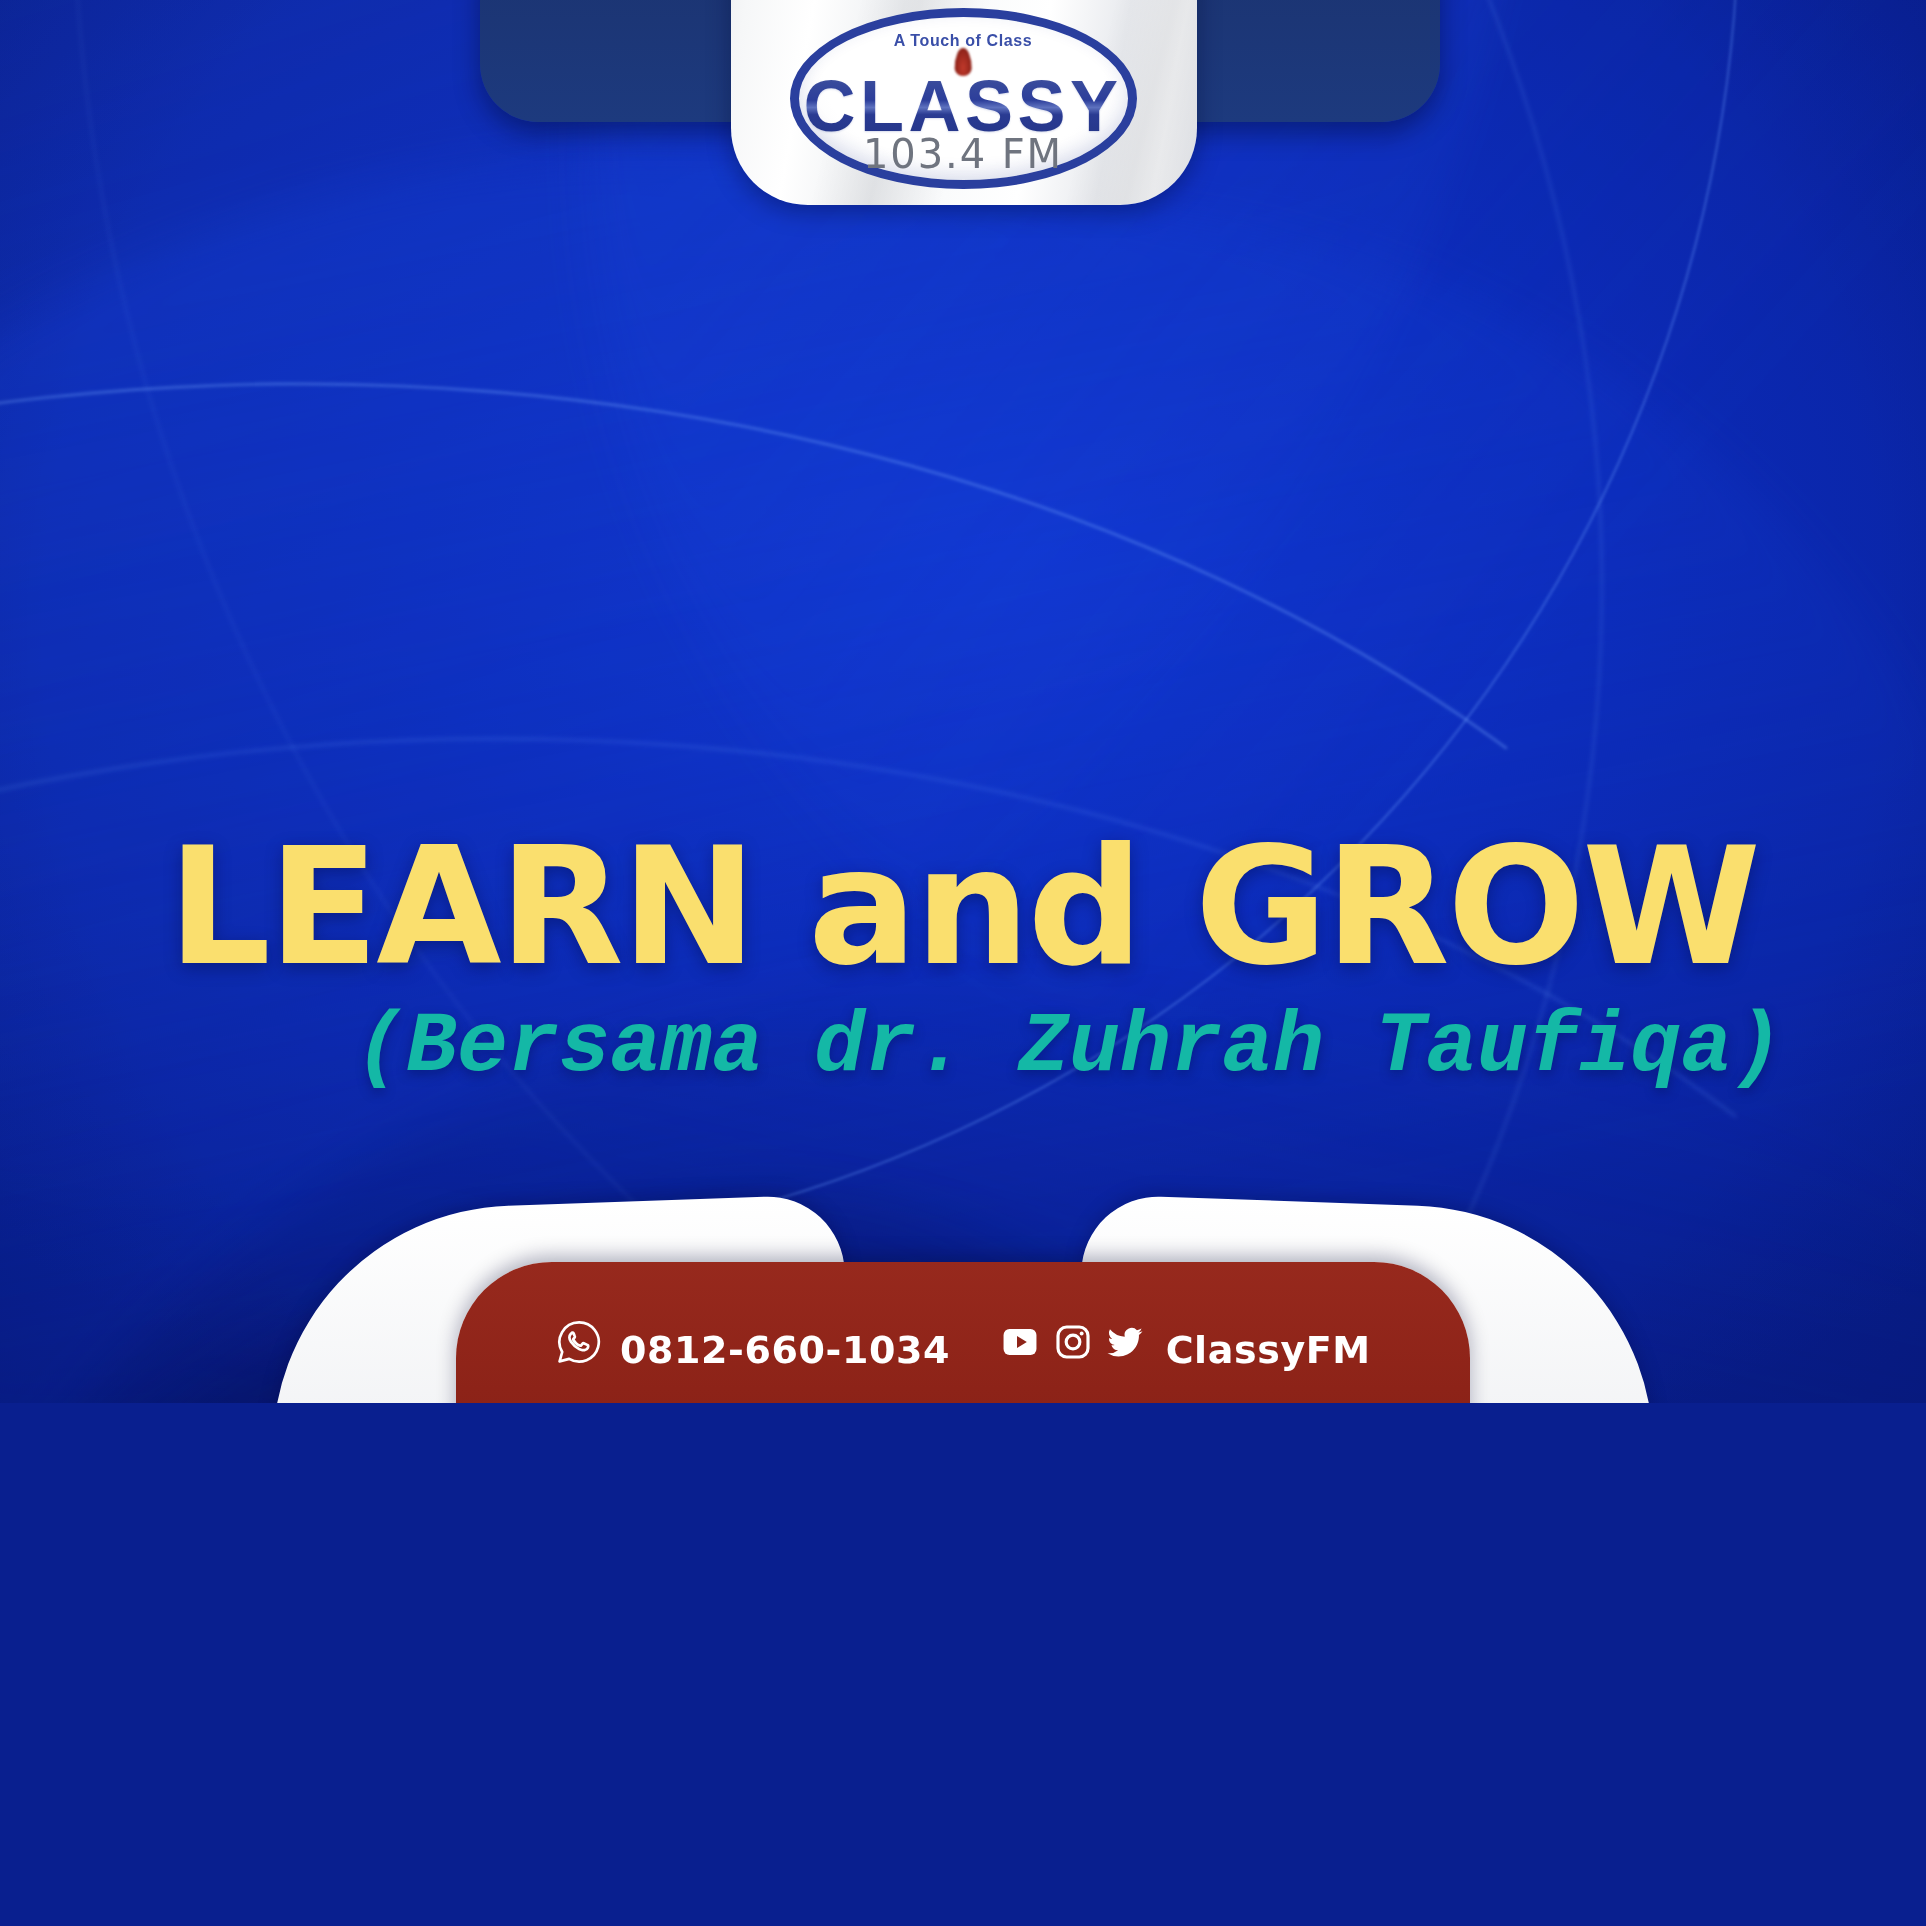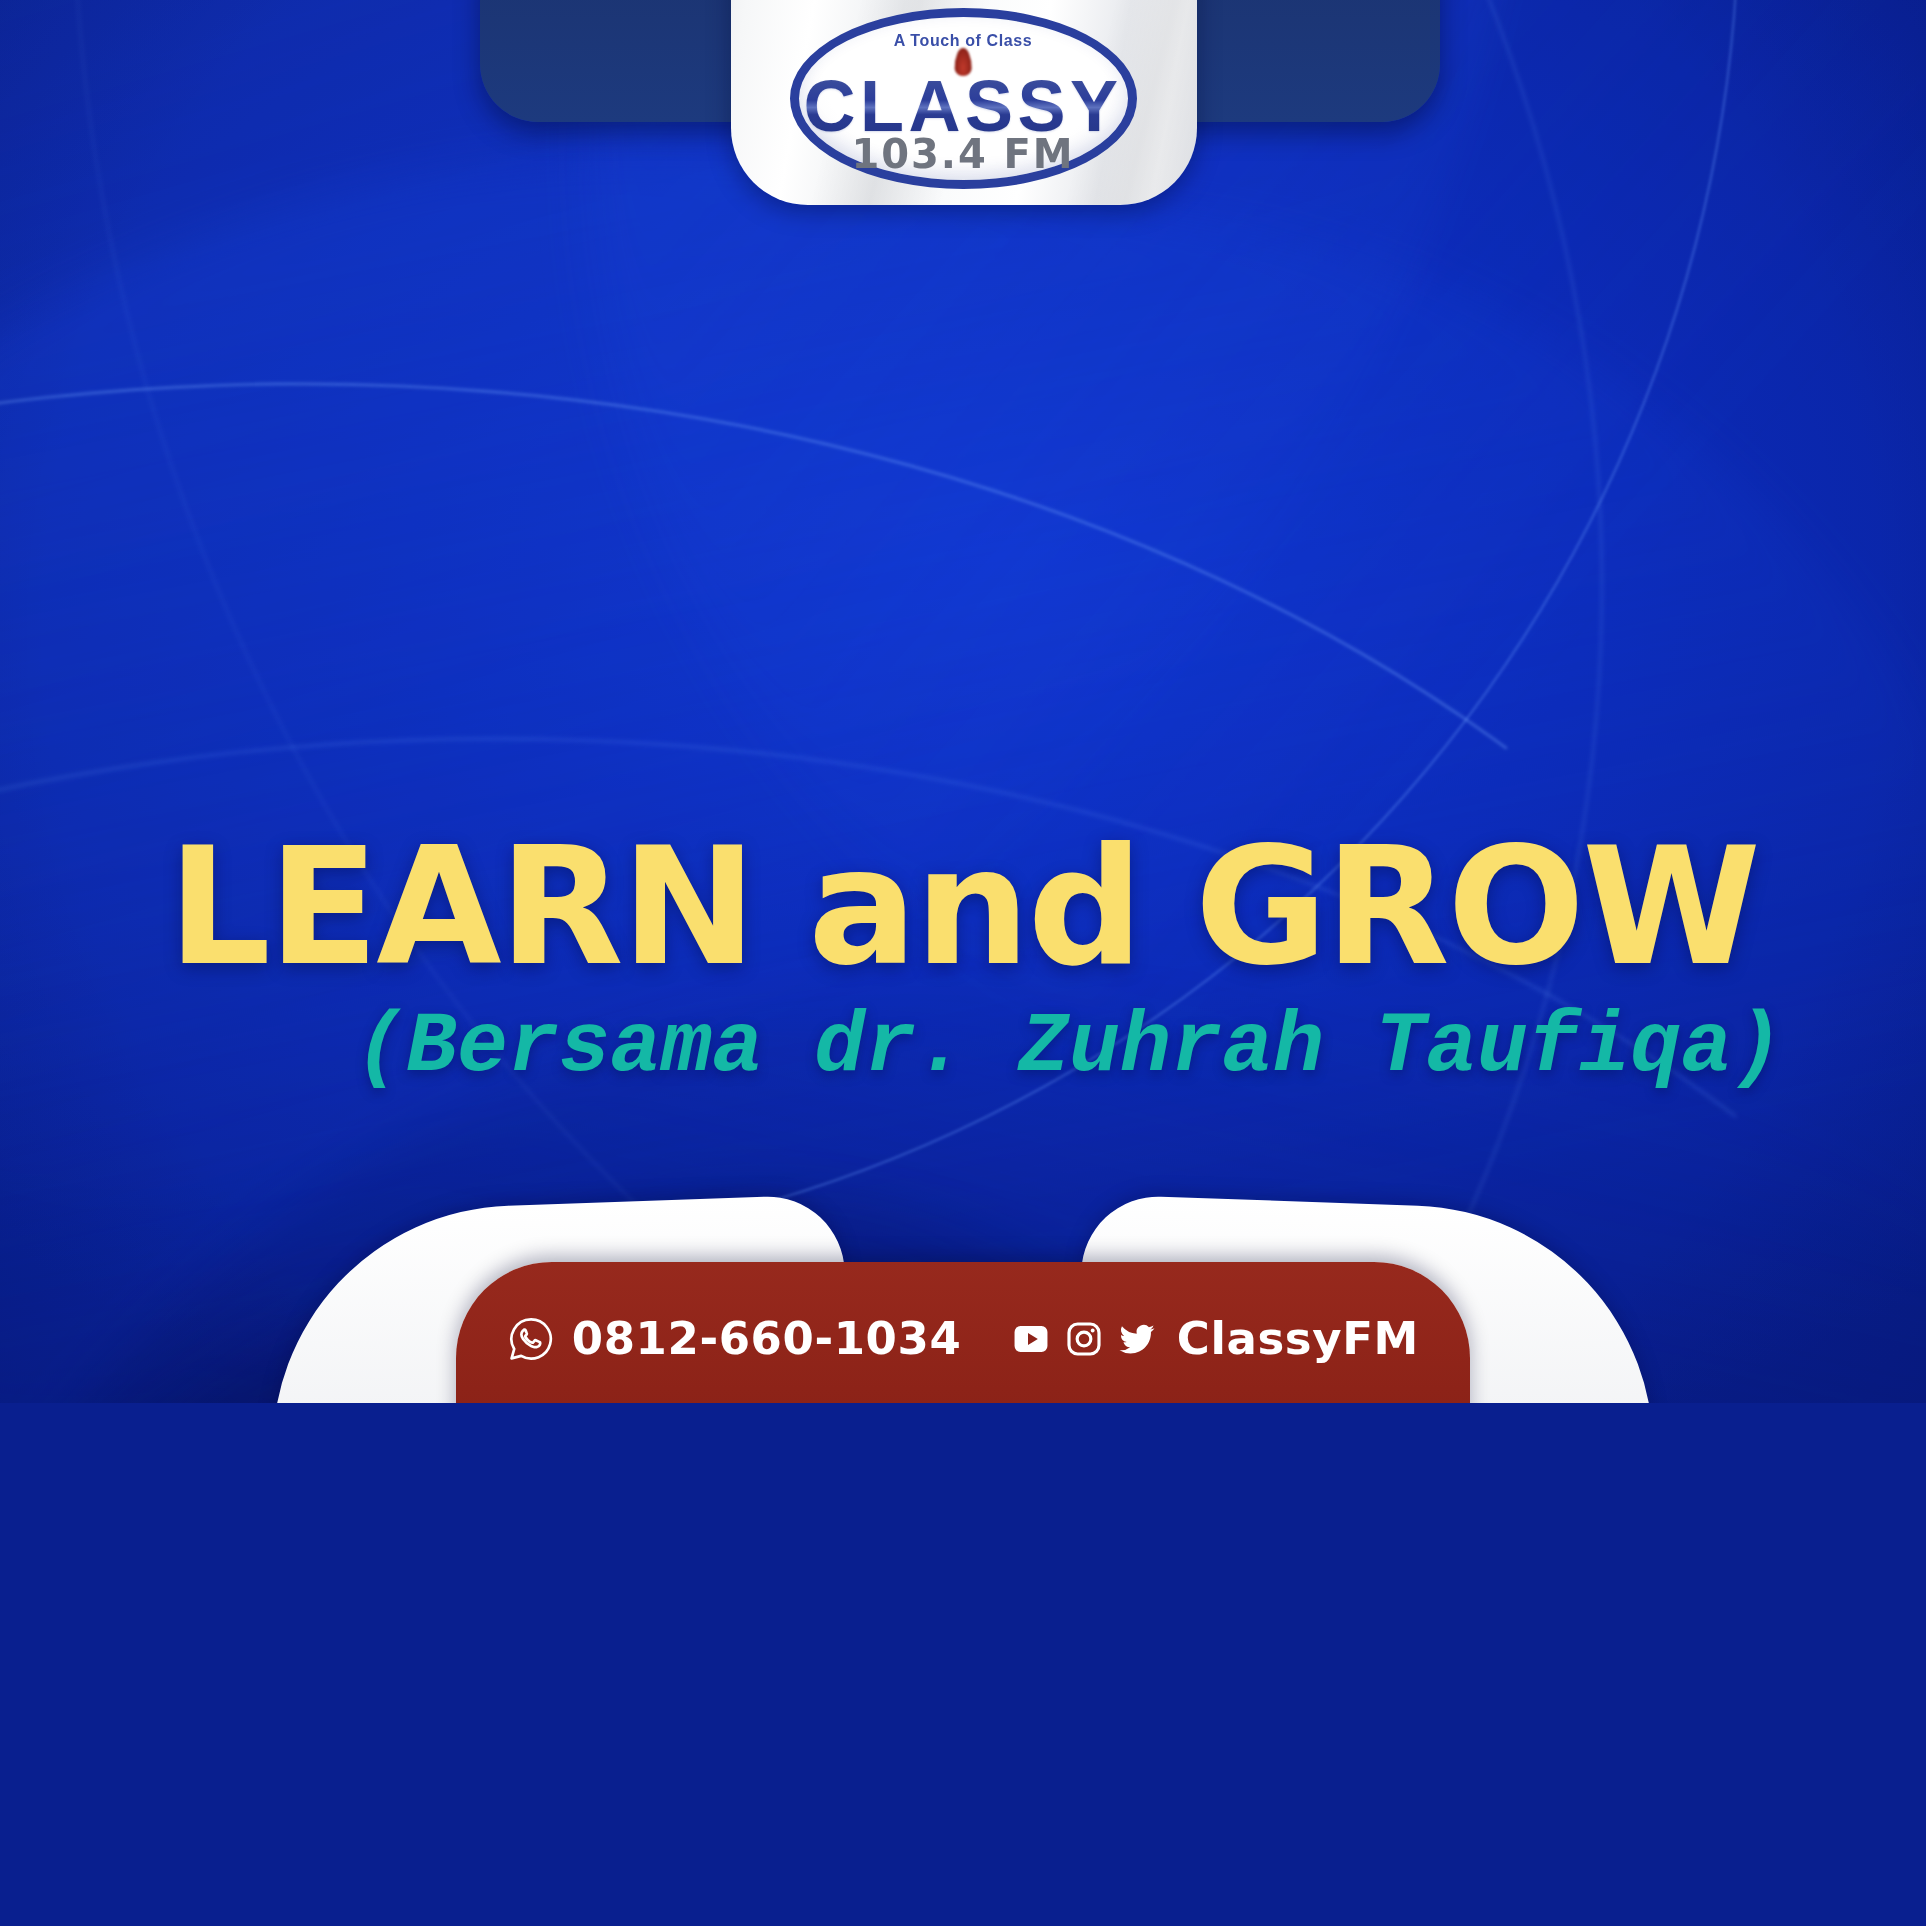--- a/index.html
+++ b/index.html
@@ -230,21 +230,21 @@
   }
   .logo-freq {
     position: absolute;
     left: 0; right: 0;
     top: 126px;
     text-align: center;
     font-size: 40px;
     letter-spacing: 1.9px;
     color: #6f747f;
     font-family: "DejaVu Sans", sans-serif;
-    font-weight: 700;
+    font-weight: 400;
     line-height: 1;
     filter: blur(0.4px);
   }
 
   
   .headline-block {
     position: absolute;
     left: 0;
     right: 0;
     top: 812px;
@@ -311,24 +311,25 @@
     display: flex;
     align-items: center;
     justify-content: center;
     gap: 27px;
     color: #ffffff;
   }
   .contact-phone,
   .contact-handle {
     font-family: "DejaVu Sans", sans-serif;
     font-weight: 700;
-    font-size: 45px;
+    font-size: 38px;
     letter-spacing: 0.6px;
     color: #ffffff;
     white-space: nowrap;
+    margin-top: 16px;
   }
   .icon-ws { margin-right: -10.3px; }
   .social-icons {
     display: flex;
     align-items: center;
     gap: 11.6px;
     margin-left: 22px;
     margin-right: -7.7px;
   }
   .svg-ico { display: block; }

